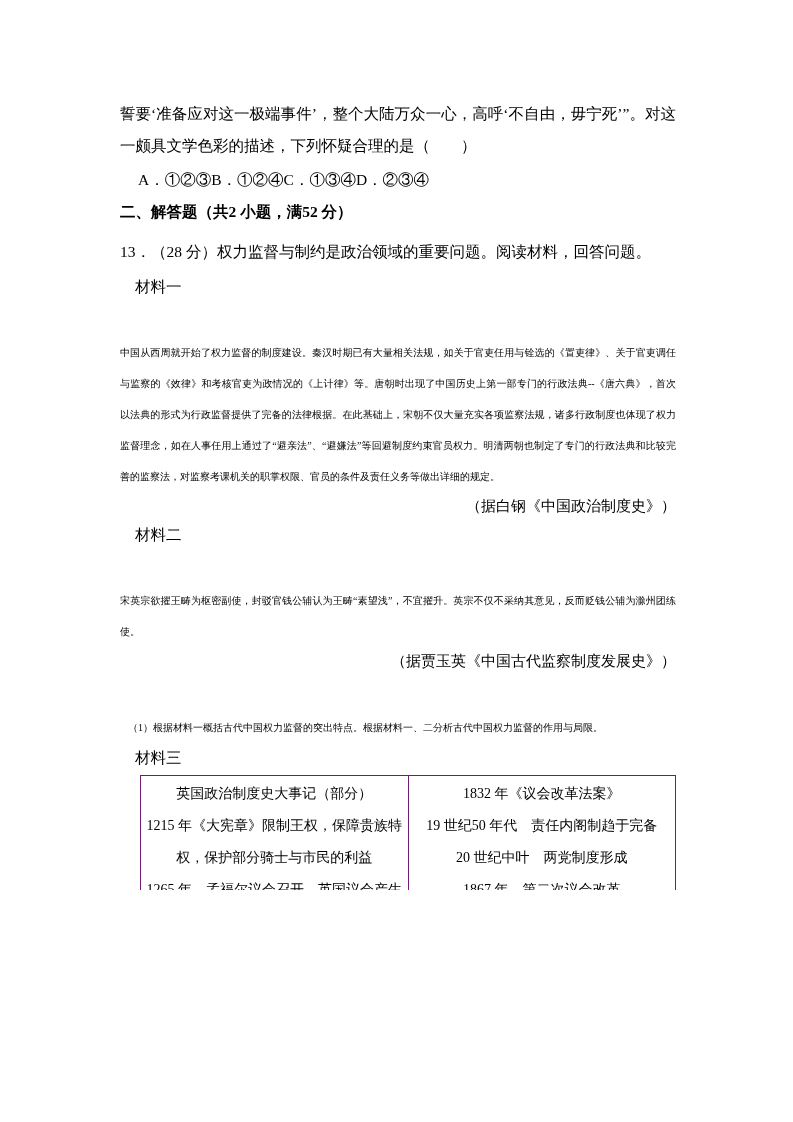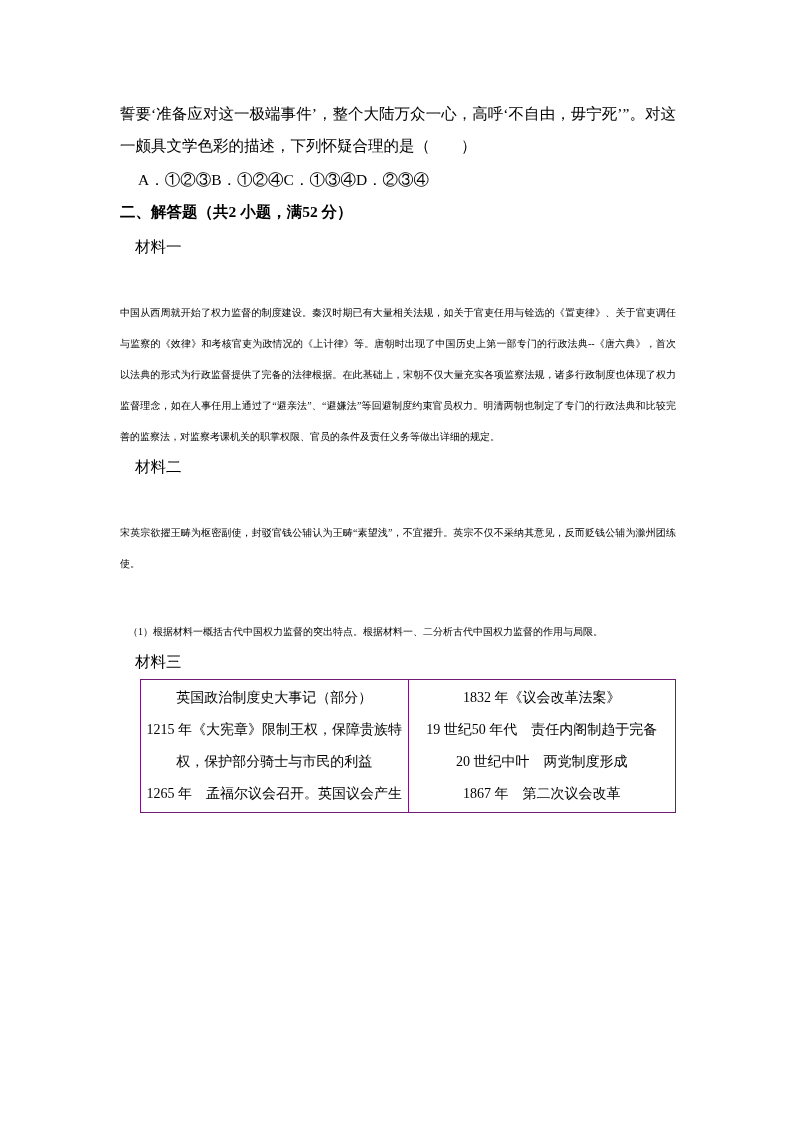--- a/index.html
+++ b/index.html
@@ -38,26 +38,29 @@
 
     <div class="choices">
       <span>A．①②③</span>
       <span>B．①②④</span>
       <span>C．①③④</span>
       <span>D．②③④</span>
     </div>
 
     <p class="section-header">二、解答题（共2 小题，满52 分）</p>
 
+    <p class="stem">13．（28 分）权力监督与制约是政治领域的重要问题。阅读材料，回答问题。</p>
 
     <p class="mat-label">材料一</p>
     <p class="mat-text">中国从西周就开始了权力监督的制度建设。秦汉时期已有大量相关法规，如关于官吏任用与铨选的《置吏律》、关于官吏调任与监察的《效律》和考核官吏为政情况的《上计律》等。唐朝时出现了中国历史上第一部专门的行政法典--《唐六典》，首次以法典的形式为行政监督提供了完备的法律根据。在此基础上，宋朝不仅大量充实各项监察法规，诸多行政制度也体现了权力监督理念，如在人事任用上通过了“避亲法”、“避嫌法”等回避制度约束官员权力。明清两朝也制定了专门的行政法典和比较完善的监察法，对监察考课机关的职掌权限、官员的条件及责任义务等做出详细的规定。</p>
+    <p class="mat-source">（据白钢《中国政治制度史》）</p>
 
     <p class="mat-label m2">材料二</p>
     <p class="mat-text">宋英宗欲擢王畴为枢密副使，封驳官钱公辅认为王畴“素望浅”，不宜擢升。英宗不仅不采纳其意见，反而贬钱公辅为滁州团练使。</p>
+    <p class="mat-source">（据贾玉英《中国古代监察制度发展史》）</p>
 
     <p class="mat-text subq">（1）根据材料一概括古代中国权力监督的突出特点。根据材料一、二分析古代中国权力监督的作用与局限。</p>
 
     <p class="mat-label m2">材料三</p>
 
     <table class="m3-table">
       <tbody>
         <tr>
           <td>
             <p>英国政治制度史大事记（部分）</p>

